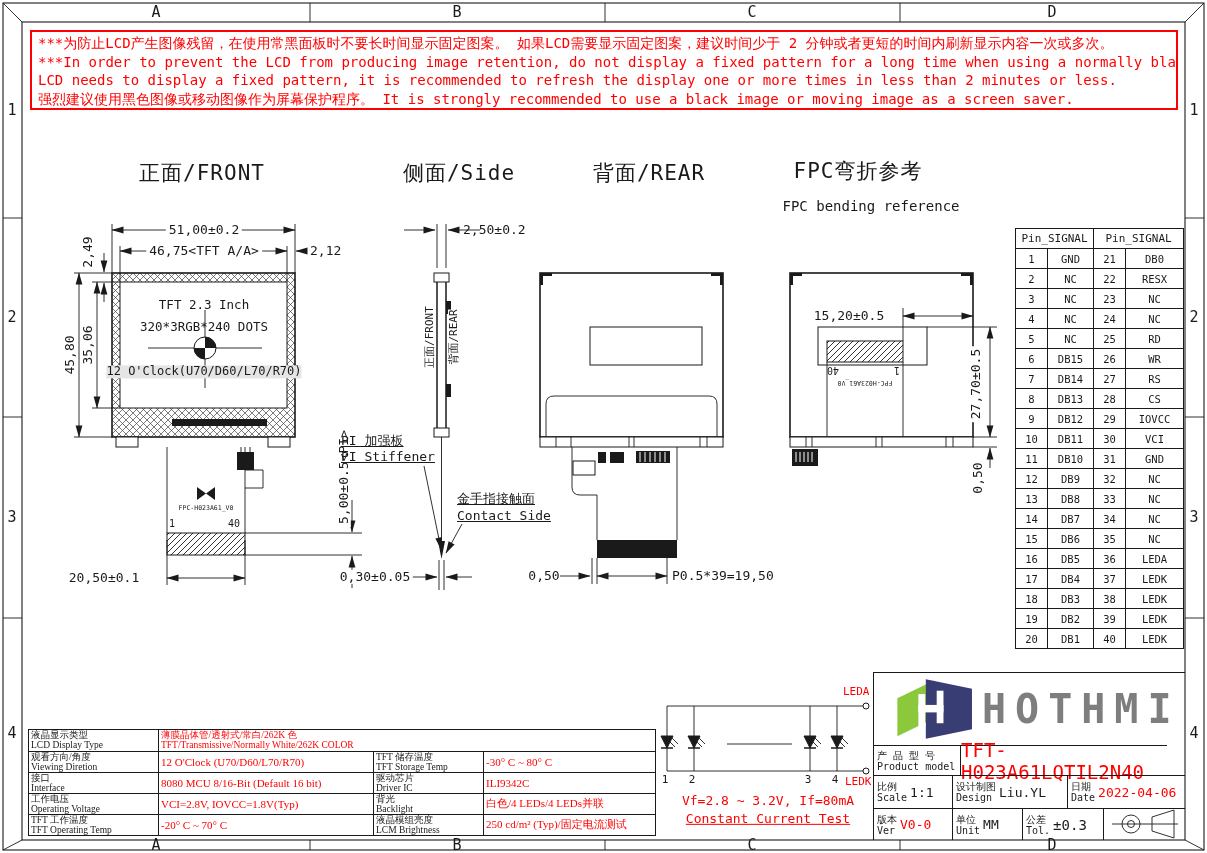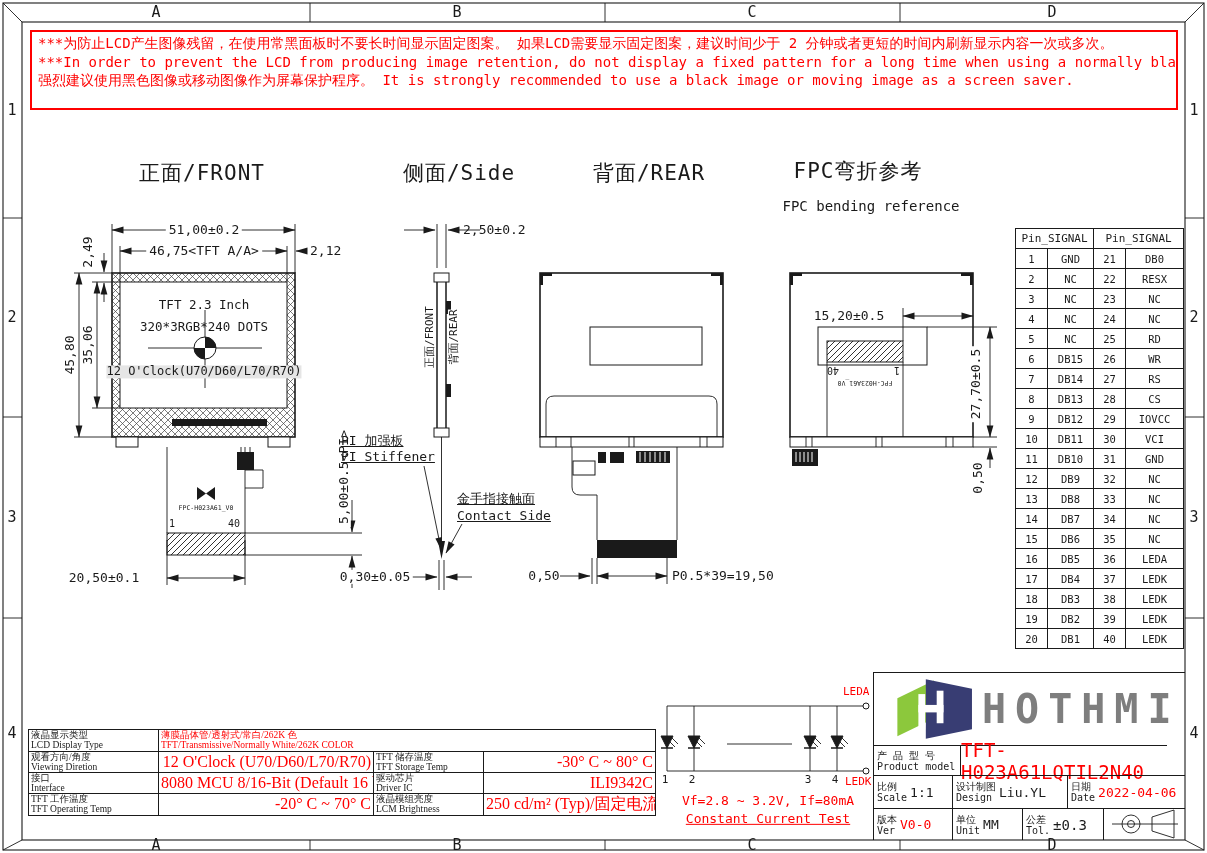--- a/index.html
+++ b/index.html
@@ -23,21 +23,21 @@
         white-space:nowrap;overflow:hidden;}
   
   table.dt{border-collapse:collapse;table-layout:fixed;position:absolute;background:#fff;}
   table.dt td,table.dt th{border:1px solid #1a1a1a;padding:0 2px;overflow:hidden;white-space:nowrap;}
   #pin-table{left:1015px;top:228px;width:168px;font-size:10.5px;padding-left:20px;}
   #pin-table th{height:19px;font-weight:normal;font-size:11px;text-align:center;}
   #pin-table td{height:19px;text-align:center;}
   #spec-table{left:28px;top:729px;width:627px;font-size:11px;}
   #spec-table td{height:20px;font-family:Liberation Serif, serif;}
   .lab{font-size:9.5px;line-height:1.06;}
-  .val{color:#ff0000;font-size:16px;text-align:right;}
+  .val{color:#ff0000;font-size:11px;}
   .val2{color:#ff0000;font-size:9.5px;line-height:1.08;}
   
   .tbc{position:absolute;box-sizing:border-box;border-left:1.5px solid #1a1a1a;border-top:1.5px solid #1a1a1a;
        display:flex;align-items:center;}
   .tbl{font-size:10px;line-height:1.1;padding:1px 3px;}
   .tbv{font-size:13px;}
   .logo-text{font-size:40px;font-weight:bold;color:#7e7e7e;letter-spacing:9px;margin-left:8px;}
 </style>
 </head>
 <body>
@@ -177,20 +177,21 @@
       <line x1="1112" y1="824" x2="1178" y2="824"></line>
       <circle cx="1131" cy="824" r="9"></circle>
       <circle cx="1131" cy="824" r="3.5"></circle>
       <path d="M1152,817L1174,810V838L1152,831Z"></path>
     </g>
   </svg>
 
   <div class="warn">
     <div>***为防止LCD产生图像残留，在使用常黑面板时不要长时间显示固定图案。 如果LCD需要显示固定图案，建议时间少于 2 分钟或者更短的时间内刷新显示内容一次或多次。</div>
     <div>***In order to prevent the LCD from producing image retention, do not display a fixed pattern for a long time when using a normally black panel. If the</div>
+    <div> LCD needs to display a fixed pattern, it is recommended to refresh the display one or more times in less than 2 minutes or less.</div>
     <div>强烈建议使用黑色图像或移动图像作为屏幕保护程序。 It is strongly recommended to use a black image or moving image as a screen saver.</div>
   </div>
 
   <span class="ctr vtitle" style="left:202px;top:174px">正面/FRONT</span>
   <span class="ctr vtitle" style="left:459px;top:174px">侧面/Side</span>
   <span class="ctr vtitle" style="left:649px;top:174px">背面/REAR</span>
   <span class="ctr vtitle" style="left:858px;top:172px">FPC弯折参考</span>
   <span class="ctr" style="left:871px;top:207px;font-size:14px">FPC bending reference</span>
 
   <span class="ctr dim bgw" style="left:204px;top:230px">51,00±0.2</span>
@@ -410,20 +411,32 @@
           </td>
           <td class="val">8080 MCU 8/16-Bit (Default 16 bit)</td>
           <td class="lab">
             <div>驱动芯片</div>
             <div>Driver IC</div>
           </td>
           <td class="val">ILI9342C</td>
         </tr>
         <tr>
           <td class="lab">
+            <div>工作电压</div>
+            <div>Operating Voltage</div>
+          </td>
+          <td class="val">VCI=2.8V, IOVCC=1.8V(Typ)</td>
+          <td class="lab">
+            <div>背光</div>
+            <div>Backlight</div>
+          </td>
+          <td class="val">白色/4 LEDs/4 LEDs并联</td>
+        </tr>
+        <tr>
+          <td class="lab">
             <div>TFT 工作温度</div>
             <div>TFT Operating Temp</div>
           </td>
           <td class="val">-20° C ~ 70° C</td>
           <td class="lab">
             <div>液晶模组亮度</div>
             <div>LCM Brightness</div>
           </td>
           <td class="val">250 cd/m² (Typ)/固定电流测试</td>
         </tr>

